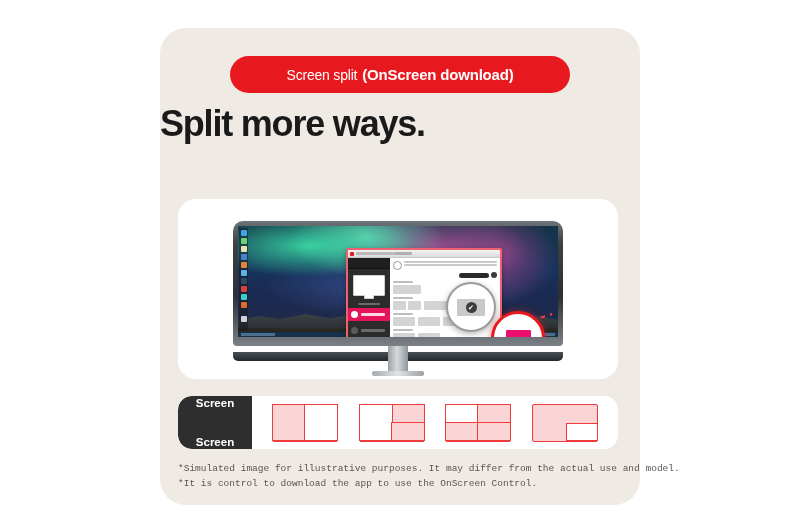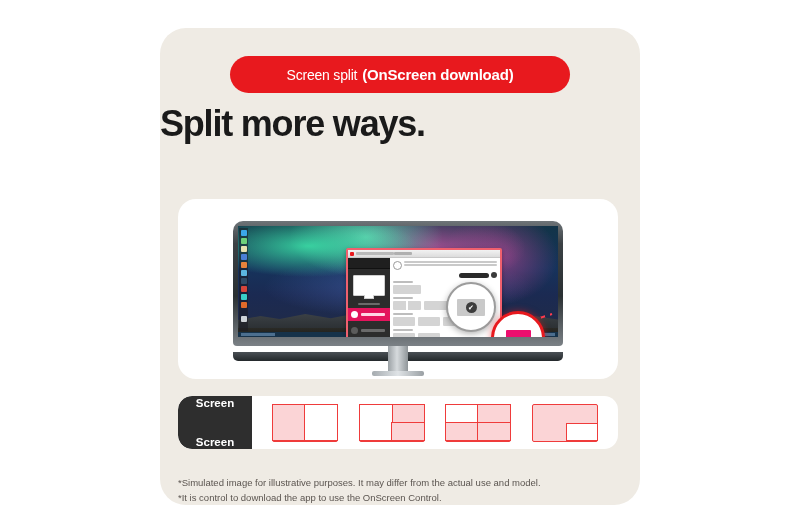--- a/index.html
+++ b/index.html
@@ -196,22 +196,22 @@
   .lay2{grid-template-columns:1fr 1fr;grid-template-rows:1fr 1fr;}
   .lay3{grid-template-columns:1fr 1fr;grid-template-rows:1fr 1fr;}
   .lay4{position:relative;background:#fbd4d6;}
   .lay4 .inner{
     position:absolute;right:-0.8px;bottom:-0.8px;width:50%;height:50%;
     background:#ffffff;border:1.6px solid #ef3b3b;box-sizing:border-box;
   }
 
   
   .notes{
-    position:absolute;left:178px;top:475px;width:450px;
-    color:#5b5550;font-size:9.5px;line-height:15px;
+    position:absolute;left:178px;top:461px;width:450px;
+    color:#5b5550;font-size:9.5px;line-height:15px;font-family:Liberation Mono, monospace;
   }
   .notes div{white-space:nowrap;}
 </style>
 </head>
 <body>
 
 <div class="stage">
 
   <div class="card"></div>
 

